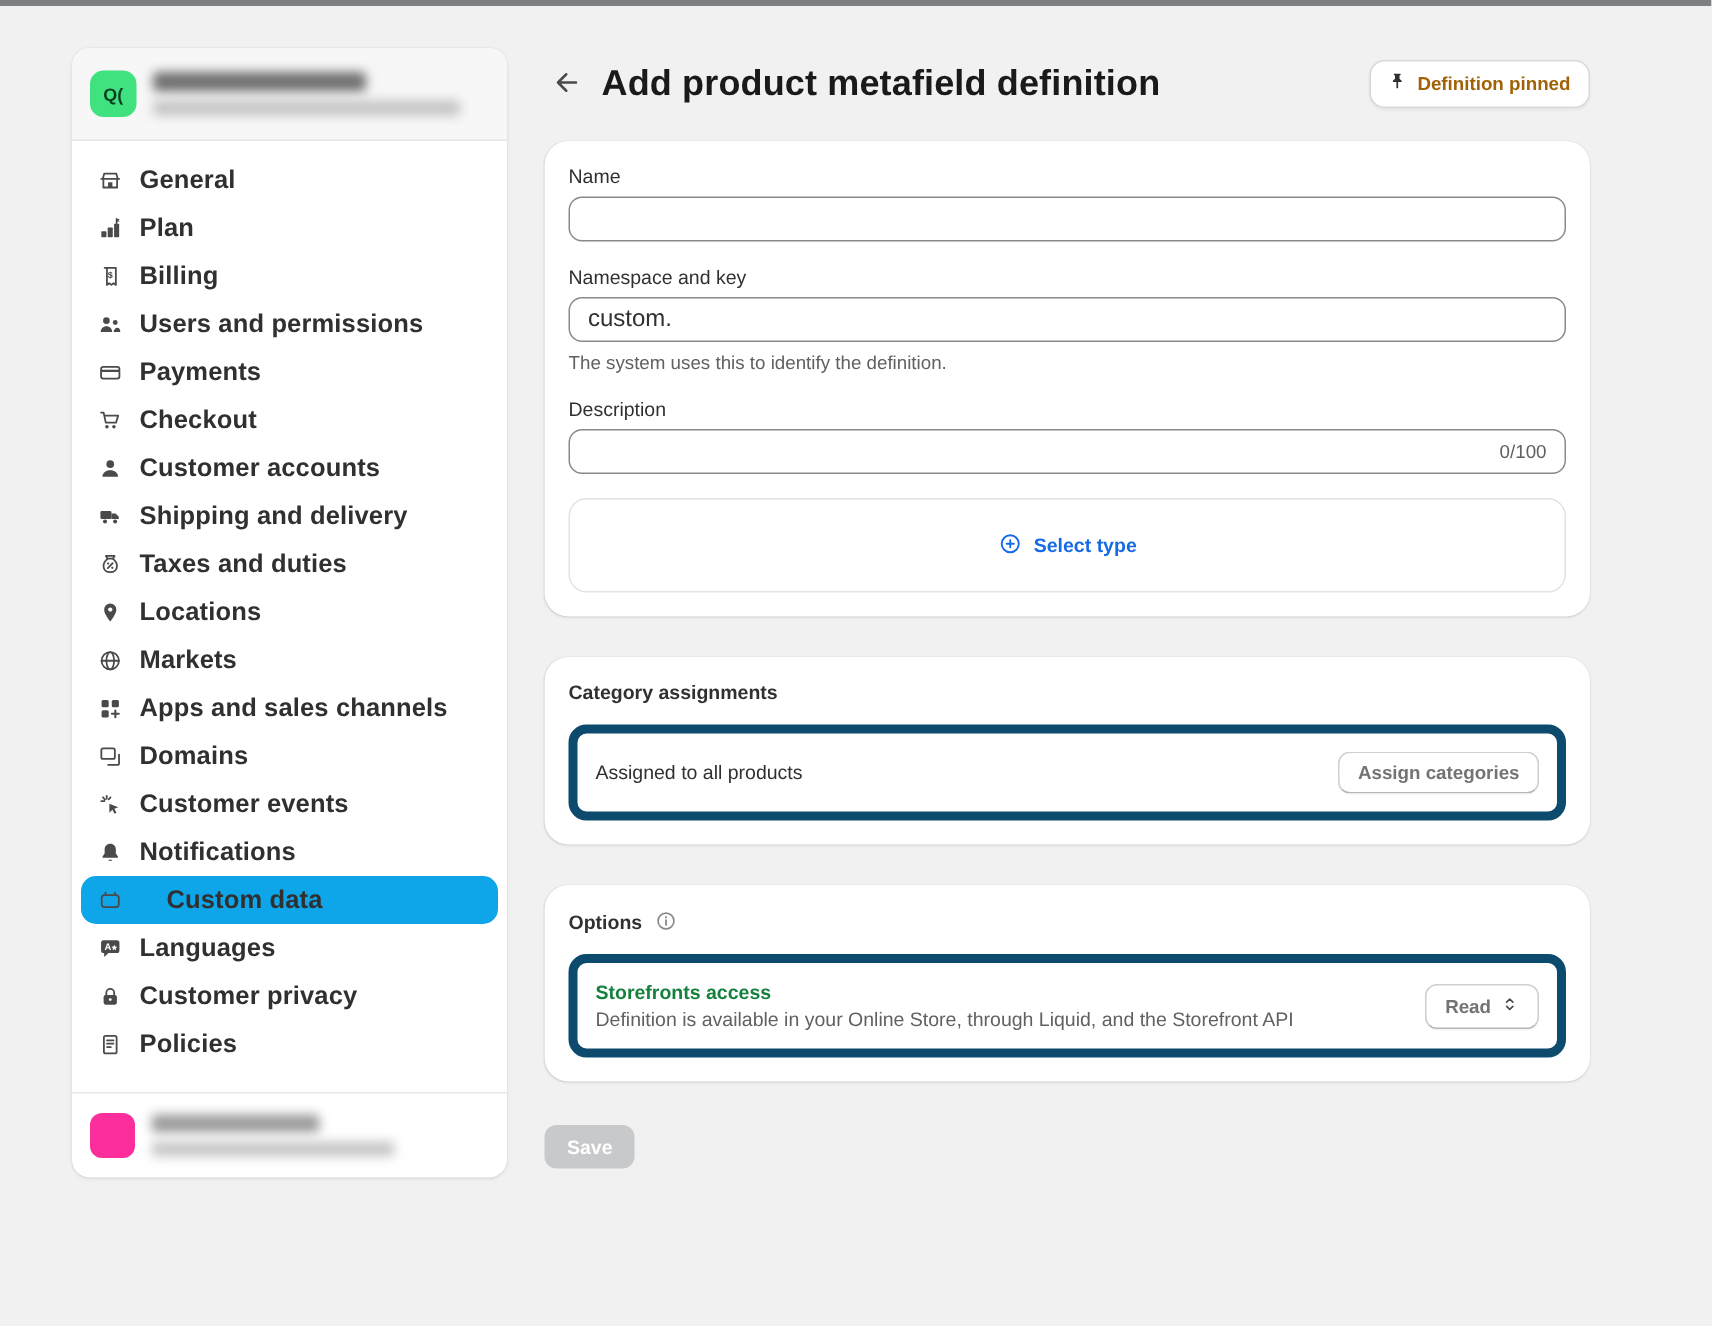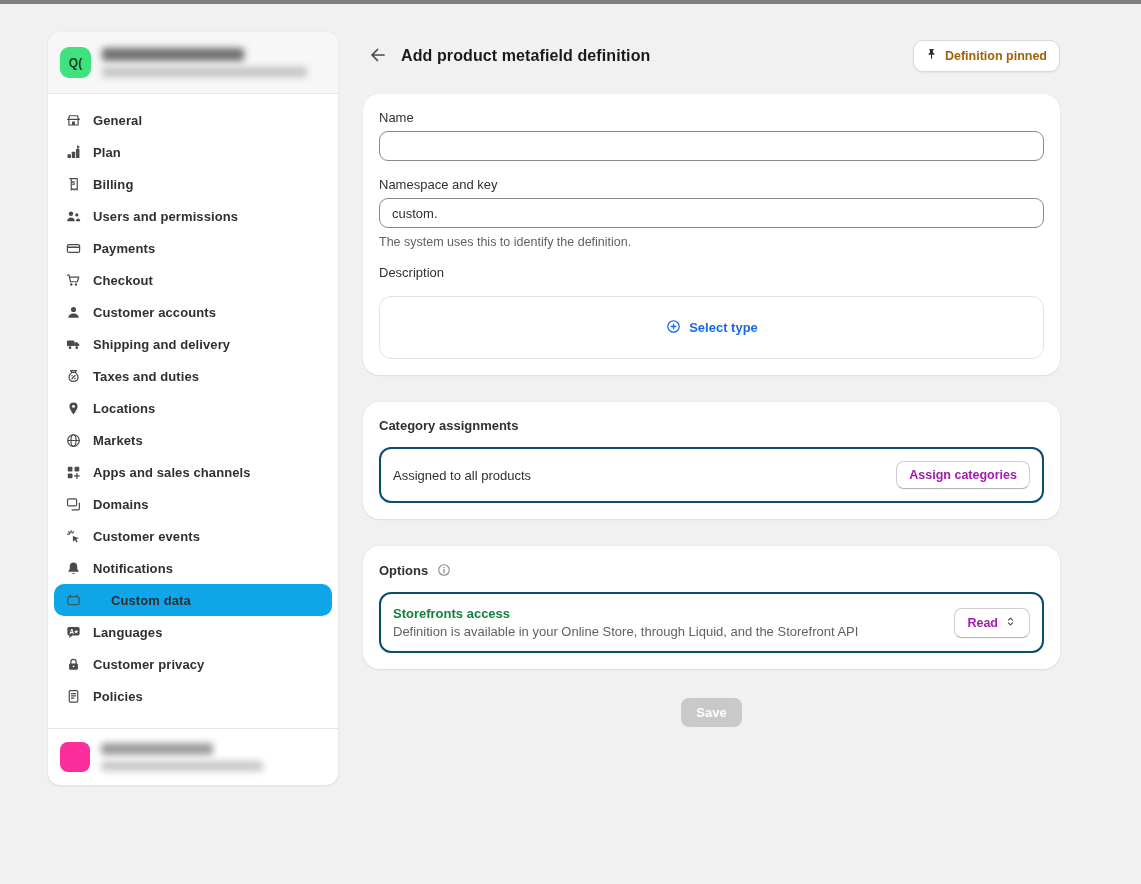--- a/index.html
+++ b/index.html
@@ -37,52 +37,52 @@
   .bar-user-email { width:162px; height:10px; background:#c6c6c6; }
 
   .nav { padding:10px 6px 8px 6px; flex:1 1 auto; }
   .nav-item {
     display:flex; align-items:center; gap:11px; height:32px;
     padding:0 10px; border-radius:10px; cursor:pointer;
   }
   .nav-item.active { background:#0ea5e9;gap:29px; }
   .nav-icon { width:18px; height:18px; display:flex; align-items:center; justify-content:center; flex:0 0 auto; }
   .nav-icon svg { display:block; }
-  .nav-label { font-size:13px; font-weight:600; color:#303030; letter-spacing:.1px; }
+  .nav-label { font-size:17px; font-weight:600; color:#303030; letter-spacing:.1px; }
 
   .user-footer {
     border-top:1px solid #e7e7e7; padding:13px 12px;
     display:flex; align-items:center; gap:11px; flex:0 0 auto;
   }
   .avatar-pink { width:30px; height:30px; border-radius:8px; background:#fb2e9c; flex:0 0 auto; }
   .user-meta { display:flex; flex-direction:column; gap:6px; }
 
   
   .main { position:absolute; left:363px; top:40px; width:697px; }
   .page-header { display:flex; align-items:center; margin-bottom:22px; padding-left:2px; }
   .back-btn { width:26px; height:26px; border:none; background:transparent; cursor:pointer;
     display:flex; align-items:center; justify-content:center; border-radius:6px; }
-  .page-title { font-size:16px; font-weight:700; color:#1a1a1a; margin-left:10px; letter-spacing:.1px; }
+  .page-title { font-size:24px; font-weight:700; color:#1a1a1a; margin-left:10px; letter-spacing:.1px; }
   .pinned-btn {
     margin-left:auto; display:flex; align-items:center; gap:6px;
     background:#ffffff; border:1px solid #d9d9d9; border-radius:10px;
     padding:6px 12px 6px 10px; font-size:12.5px; font-weight:600; color:#a16207;
     box-shadow:0 1px 2px rgba(0,0,0,.06); cursor:pointer;
     font-family:"Liberation Sans", sans-serif;
   }
 
   .card {
     background:#ffffff; border-radius:16px; padding:16px;
     box-shadow:0 1px 2px rgba(0,0,0,.07), 0 0 1px rgba(0,0,0,.12);
     margin-bottom:27px;
   }
   .field-label { font-size:13px; color:#303030; margin-bottom:6px; }
   .text-input {
     width:100%; height:30px; border:1px solid #8a8a8a; border-radius:9px;
-    padding:0 12px; font-size:13px; color:#303030; background:#fff;
+    padding:0 12px; font-size:16px; color:#303030; background:#fff;
     font-family:"Liberation Sans", sans-serif; outline:none;
   }
   .field-group { margin-bottom:16px; }
   .help-text { font-size:12.5px; color:#616161; margin-top:7px; }
   .desc-wrap { position:relative; }
   .desc-wrap .text-input { padding-right:52px; }
   .char-counter { position:absolute; right:13px; top:50%; transform:translateY(-50%);
     font-size:12.5px; color:#616161; pointer-events:none; }
 
   .select-type-box {
@@ -91,37 +91,37 @@
   }
   .select-type-btn {
     display:flex; align-items:center; gap:7px; background:transparent; border:none;
     color:#156be5; font-size:13px; font-weight:700; cursor:pointer;
     font-family:"Liberation Sans", sans-serif;
   }
 
   .card-title { font-size:13px; font-weight:700; color:#303030; }
   .card-title-row { display:flex; align-items:center; gap:8px; margin-bottom:14px; }
   .inner-row {
-    border:2px solid #0c4a6e; border-radius:12px; padding:12px 12px;
+    border:6px solid #0c4a6e; border-radius:12px; padding:12px 12px;
     display:flex; align-items:center;
   }
   .inner-row .row-text { font-size:13px; color:#303030; }
   .row-title { font-size:13px; font-weight:600; color:#15803d; }
   .row-subtitle { font-size:13px; color:#616161; margin-top:3px; }
   .row-main { flex:1 1 auto; }
 
   .btn-secondary {
     background:#ffffff; border:1px solid #cfcfcf; border-bottom-color:#b5b5b5;
     border-radius:8px; padding:6px 12px; font-size:12.5px; font-weight:650;
-    color:#a21caf; cursor:pointer; box-shadow:0 1px 0 rgba(0,0,0,.04);
+    color:#737373; cursor:pointer; box-shadow:0 1px 0 rgba(0,0,0,.04);
     font-family:"Liberation Sans", sans-serif; white-space:nowrap;
   }
   .read-btn { display:flex; align-items:center; gap:6px; }
 
-  .save-row { display:flex; justify-content:center; margin-top:29px; }
+  .save-row { display:flex; justify-content:flex-start; margin-top:29px; }
   .btn-save {
     background:#c7c9cb; color:#ffffff; border:none; border-radius:8px;
     padding:7px 15px; font-size:13px; font-weight:700; cursor:default;
     font-family:"Liberation Sans", sans-serif;
   }
 
   .info-icon { display:inline-flex; cursor:pointer; }
 </style>
 </head>
 <body>
@@ -367,20 +367,24 @@
     </div>
 
     <div class="field-group">
       <div class="field-label">Namespace and key</div>
       <input class="text-input" type="text" value="custom." style="">
       <div class="help-text">The system uses this to identify the definition.</div>
     </div>
 
     <div class="field-group">
       <div class="field-label">Description</div>
+      <div class="desc-wrap">
+        <input class="text-input" type="text" value="" style="">
+        <span class="char-counter">0/100</span>
+      </div>
     </div>
 
     <div class="select-type-box">
       <button class="select-type-btn">
         <span>
           <svg viewBox="0 0 20 20" width="17" height="17">
             <circle cx="10" cy="10" r="6.7" stroke="#156be5" stroke-width="1.5" fill="none"></circle>
             <path d="M10 7.2v5.6M7.2 10h5.6" stroke="#156be5" stroke-width="1.5" stroke-linecap="round"></path>
           </svg>
         </span>

